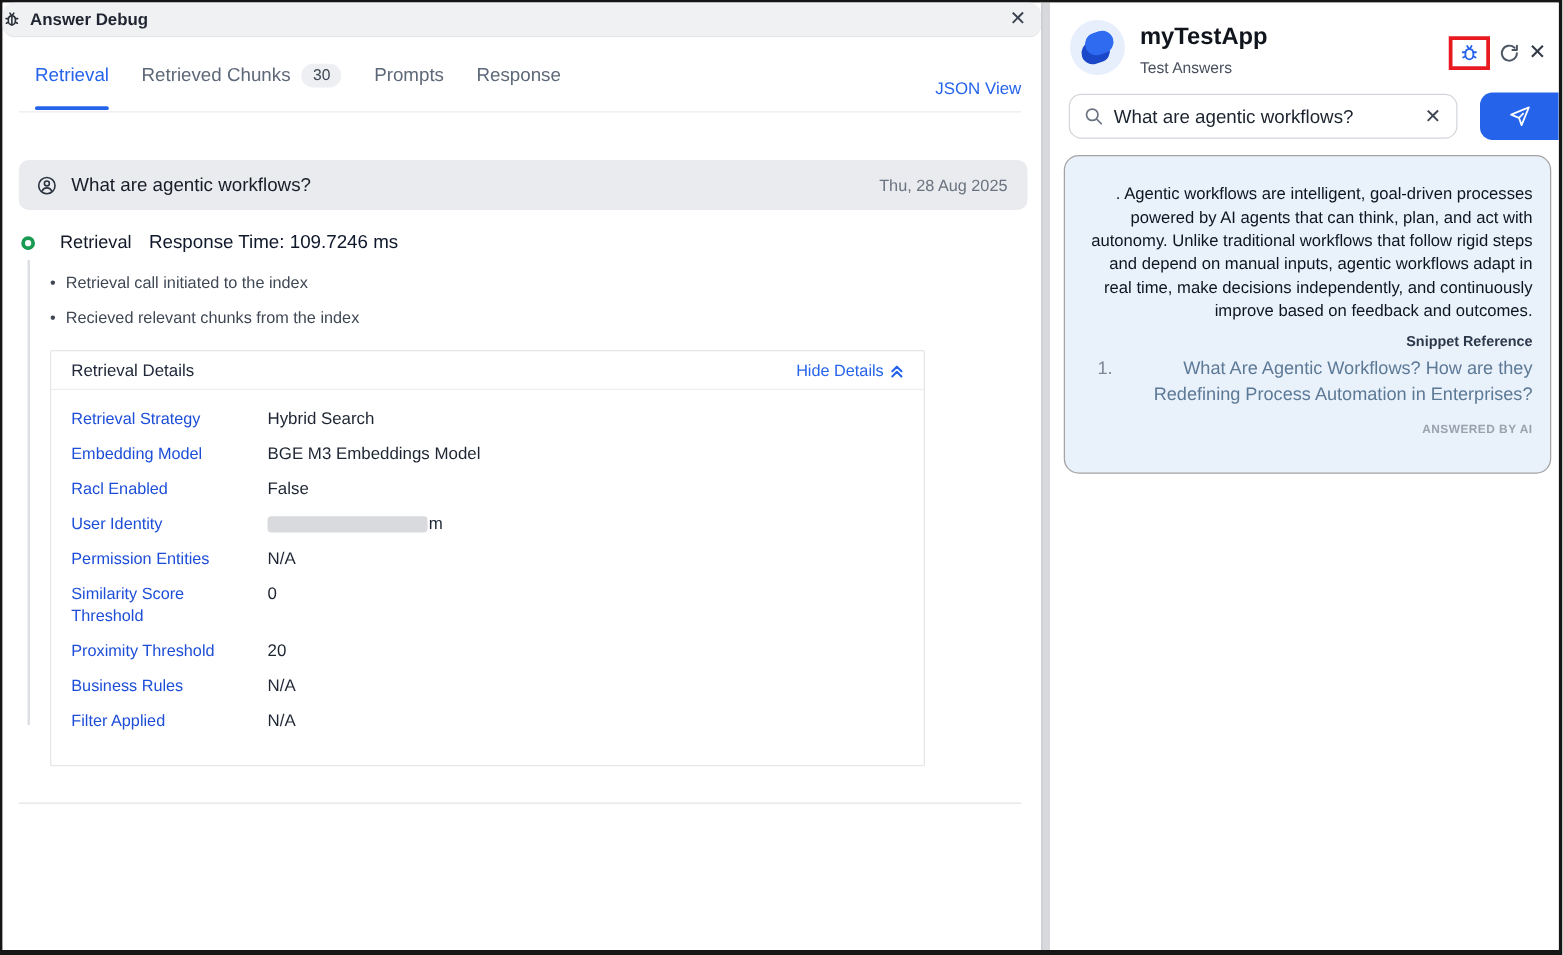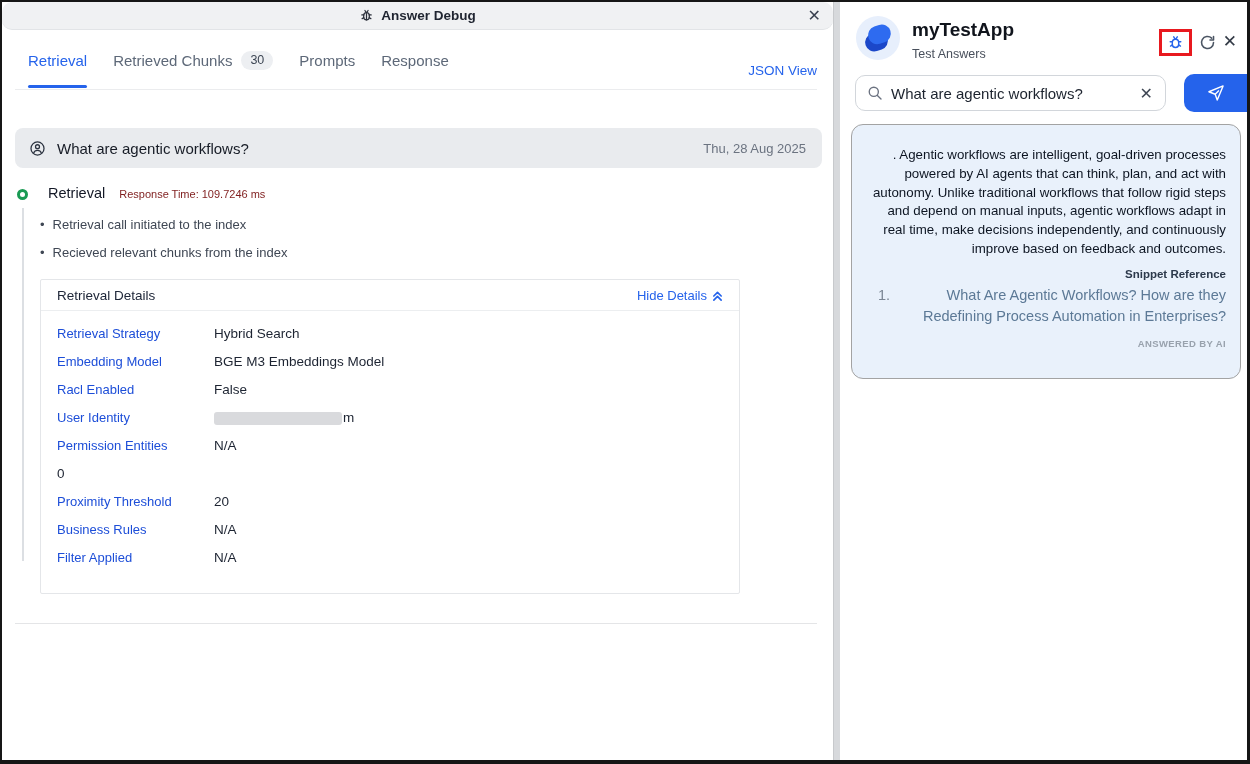--- a/index.html
+++ b/index.html
@@ -18,21 +18,21 @@
     overflow: hidden;
   }
   
   .debug-panel {
     position: absolute; left: 0; top: 0; bottom: 0;
     width: 831px; background: #ffffff;
   }
   .dbg-header {
     height: 28px; background: #f0f1f3;
     border-bottom: 1px solid #e2e4e7;
-    display: flex; align-items: center; justify-content: center;
+    display: flex; align-items: center; 
     position: relative;
     border-radius: 10px;
   }
   .dbg-title { display: flex; align-items: center; gap: 7px;
     font-size: 13.5px; font-weight: 700; color: #1f2430; }
   .dbg-title svg { width: 15px; height: 15px; color: #2a2f3a; }
   .dbg-close {
     position: absolute; right: 12px; top: 3px;
     font-size: 16px; color: #3a4150; cursor: pointer; line-height: 22px;
   }
@@ -76,21 +76,21 @@
     content: ""; position: absolute; left: 20px; top: 23px; bottom: 33px;
     width: 2px; background: #dcdfe3;
   }
   .tl-dot {
     position: absolute; left: 15px; top: 4px;
     width: 11px; height: 11px; border-radius: 50%;
     border: 3px solid #199a53; background: #ffffff;
   }
   .step-head { display: flex; align-items: baseline; gap: 14px; margin-left: 8px; }
   .step-title { font-size: 14.5px; font-weight: 500; color: #131826; }
-  .step-time { font-size: 11px; color: #7f1d1d; }
+  .step-time { font-size: 15px; color: #0f172a; }
   .events { list-style: none; margin-top: 15px; }
   .events li {
     font-size: 13px; color: #3f4754; margin-bottom: 10px; line-height: 18px;
   }
   .events li::before { content: "•"; margin-right: 8px; color: #3f4754; }
   .details-card {
     margin: 17px 93px 0 0;
     border: 1px solid #e4e6e9; border-radius: 2px;
     background: #ffffff; position: relative; z-index: 1;
   }
@@ -264,20 +264,21 @@
             </div>
             <div class="detail-row">
               <span class="detail-label">User Identity</span>
               <span class="detail-value"><span class="redact-bar"></span><span>m</span></span>
             </div>
             <div class="detail-row">
               <span class="detail-label">Permission Entities</span>
               <span class="detail-value">N/A</span>
             </div>
             <div class="detail-row">
+              <span class="detail-label">Similarity Score Threshold</span>
               <span class="detail-value">0</span>
             </div>
             <div class="detail-row">
               <span class="detail-label">Proximity Threshold</span>
               <span class="detail-value">20</span>
             </div>
             <div class="detail-row">
               <span class="detail-label">Business Rules</span>
               <span class="detail-value">N/A</span>
             </div>

